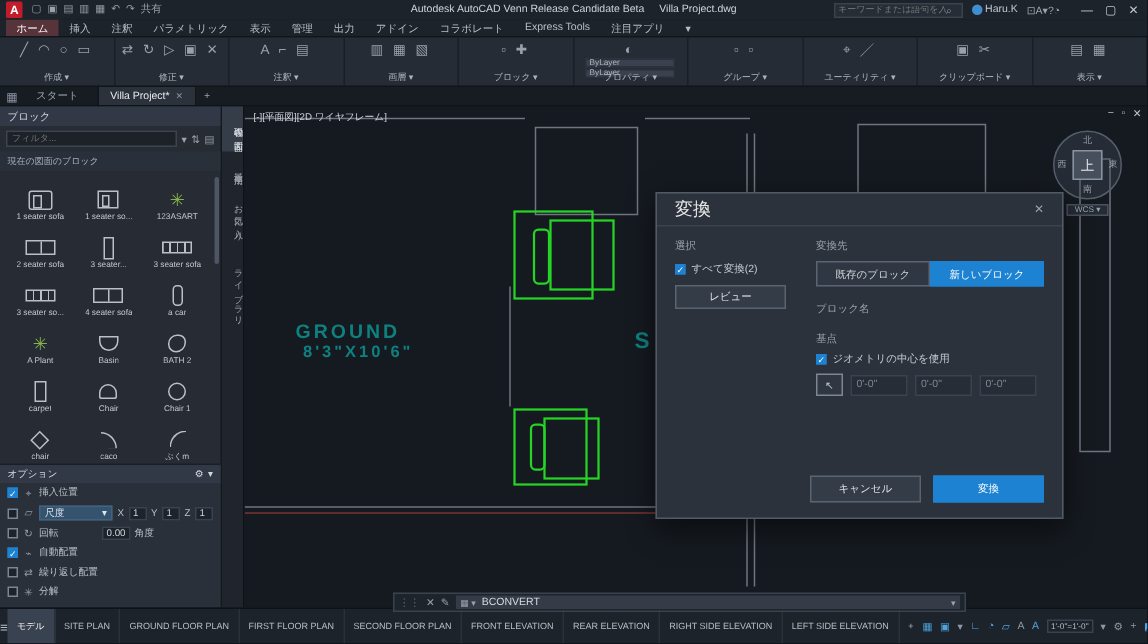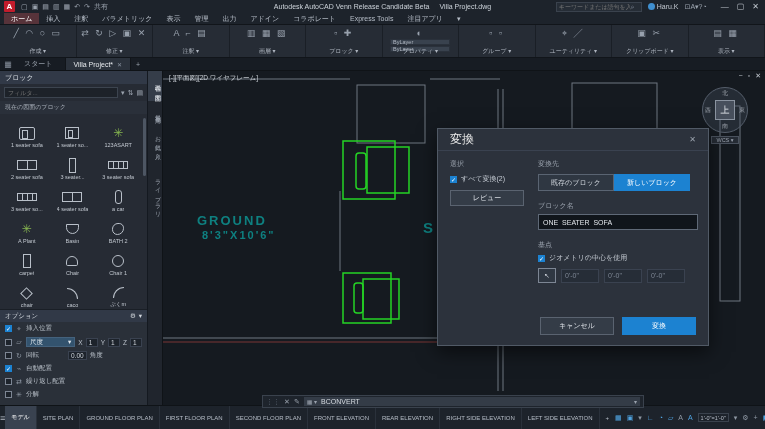--- a/index.html
+++ b/index.html
@@ -552,21 +552,20 @@
             </div>
             <span class="btn review">レビュー</span>
           </div>
           <div class="dlg-col-r">
             <div class="dlg-h">変換先</div>
             <div class="seg">
               <span class="sbtn">既存のブロック</span>
               <span class="sbtn sel">新しいブロック</span>
             </div>
             <div class="fld-lbl">ブロック名</div>
-            <input class="txtinput" value="ONE_SEATER_SOFA" style="">
             <div class="fld-lbl">基点</div>
             <div class="chkrow" style="margin-bottom:0">
               <span class="cb checked"></span>
               <span>ジオメトリの中心を使用</span>
             </div>
             <div class="coordrow">
               <span class="pickbtn">↖</span>
               <span class="coord">0'-0"</span>
               <span class="coord">0'-0"</span>
               <span class="coord">0'-0"</span>

